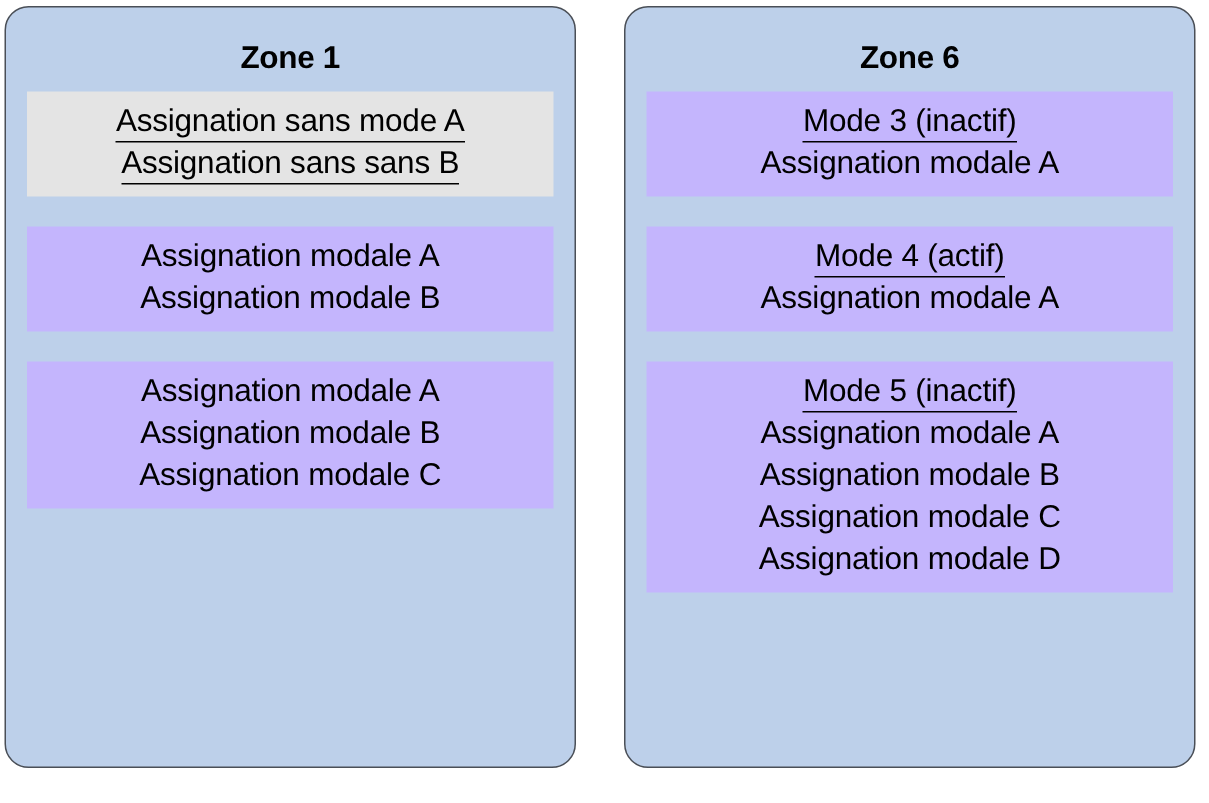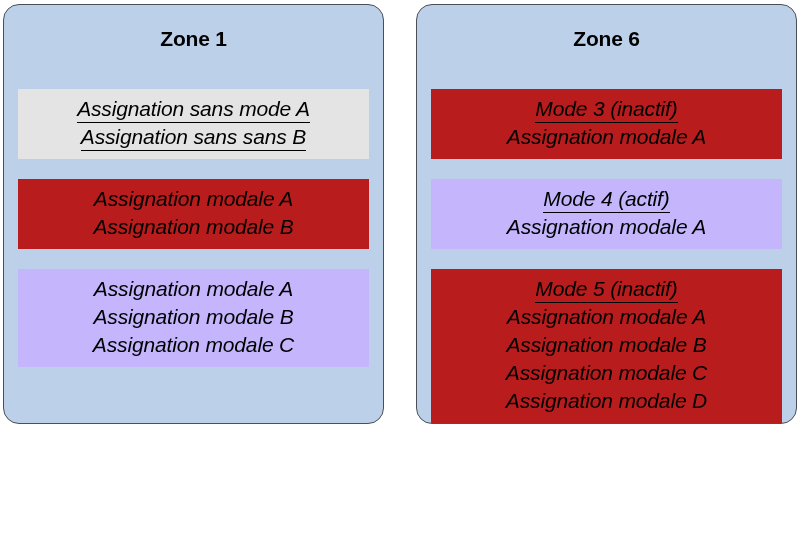--- a/index.html
+++ b/index.html
@@ -22,21 +22,21 @@
     display: flex;
     flex-direction: row;
     align-items: flex-start;
     gap: 32px;
     padding: 4px 9px 8px 3px;
   }
 
   .zone-card {
     box-sizing: border-box;
     width: 386px;
-    height: 420px;
+    height: 508px;
     background: #bdd0ea;
     border: 1.5px solid #4a4f57;
     border-radius: 16px;
     padding: 12px 14px 0 14px;
     display: flex;
     flex-direction: column;
     align-items: stretch;
   }
 
   .zone-title {
@@ -44,38 +44,37 @@
     font-size: 21px;
     font-weight: bold;
     color: #000000;
     letter-spacing: -0.2px;
     margin: 10px 0 0 0;
     line-height: 1.1;
     height: 24px;
   }
 
   .panels {
-    margin-top: 38px;
+    margin-top: 10px;
     display: flex;
     flex-direction: column;
     align-items: stretch;
-    font-style: italic;
   }
 
   .panel {
     box-sizing: border-box;
     padding: 6px 6px 8px 6px;
     text-align: center;
   }
   .panel + .panel {
     margin-top: 20px;
   }
 
   .panel.theme-grey  { background: #e4e4e4; }
-  .panel.theme-white { background: #b91c1c; }
+  .panel.theme-white { background: #c4b5fd; }
   .panel.theme-blue  { background: #c4b5fd; }
 
   .panel-line {
     font-size: 21px;
     line-height: 28px;
     color: #000000;
     white-space: nowrap;
     letter-spacing: -0.15px;
   }
 

